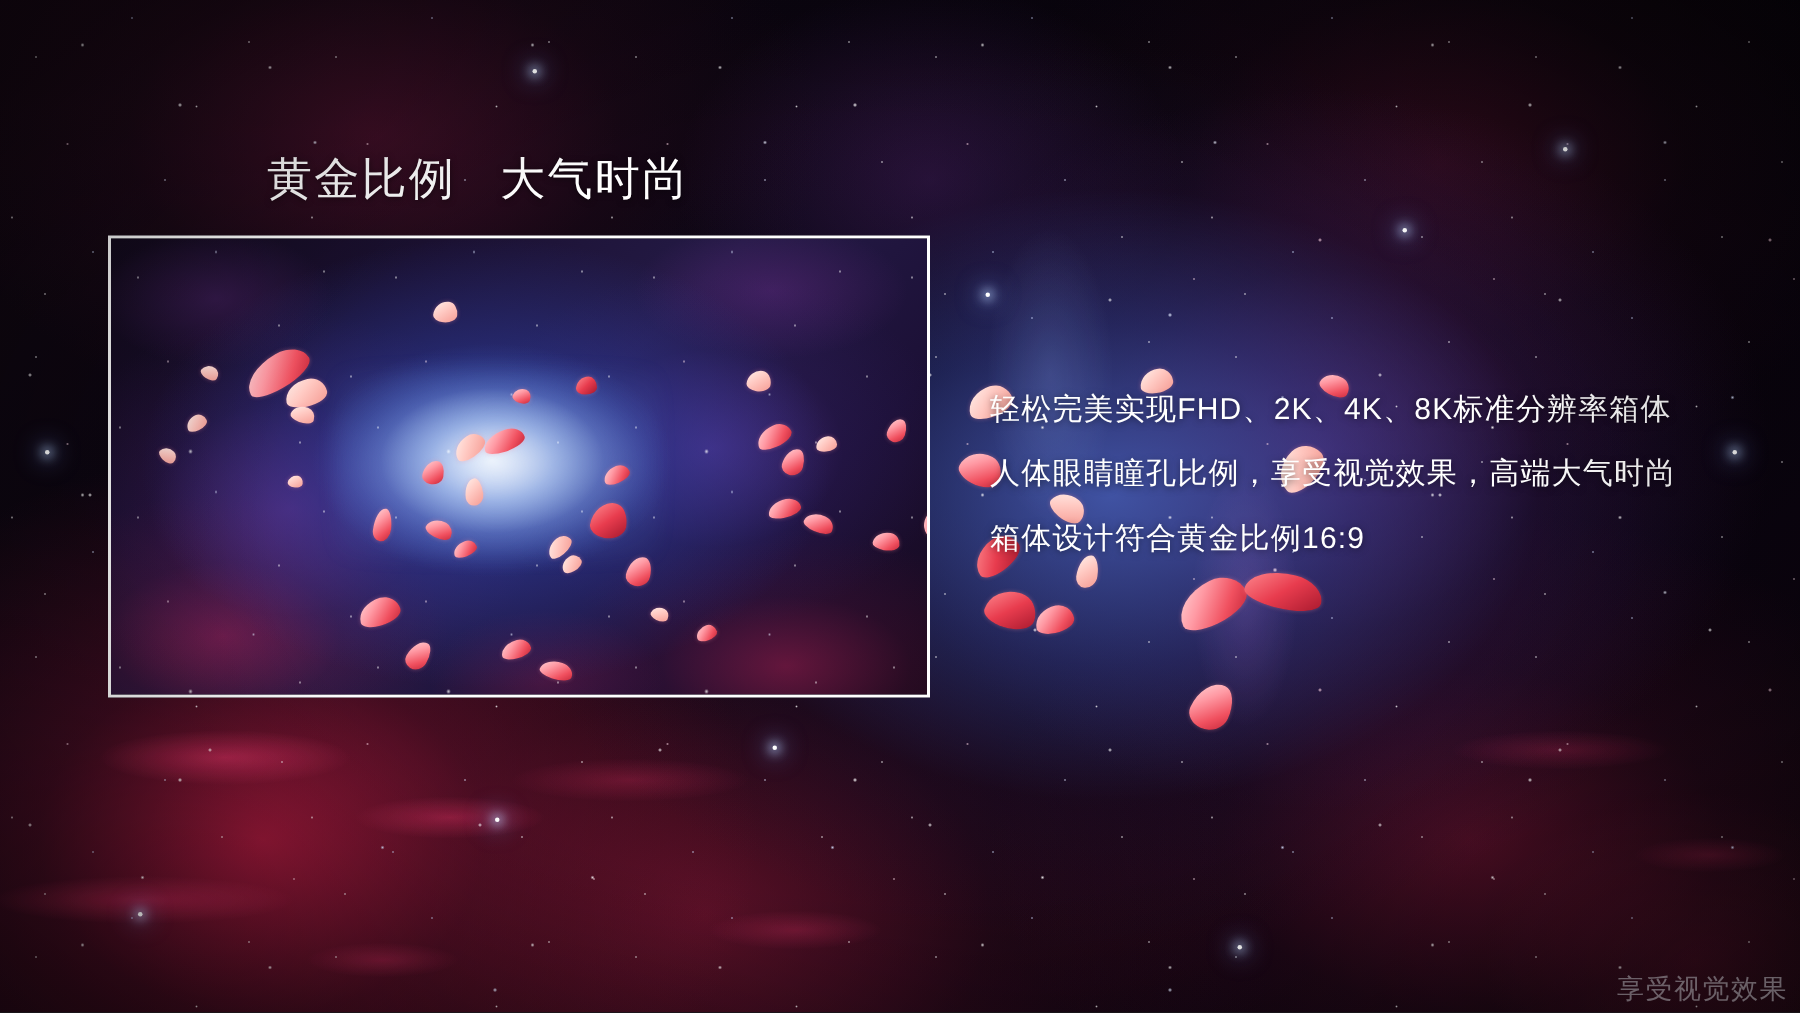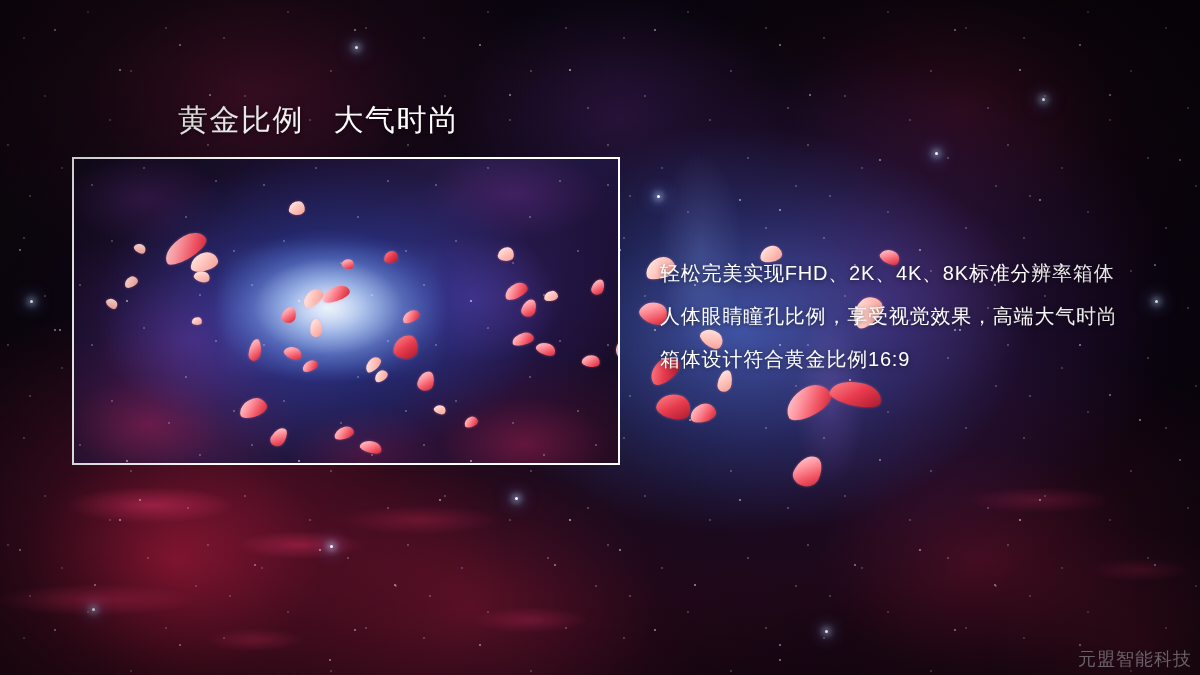--- a/index.html
+++ b/index.html
@@ -307,14 +307,14 @@
   <div id="title">黄金比例   大气时尚</div>
 
   <div id="body-text">
     <div class="line">轻松完美实现FHD、2K、4K、8K标准分辨率箱体</div>
     <div class="line">人体眼睛瞳孔比例，享受视觉效果，高端大气时尚</div>
     <div class="line">箱体设计符合黄金比例16:9</div>
   </div>
 
   <div id="vignette"></div>
 
-  <div id="watermark">元盟智能科技</div>
+  <div id="watermark">享受视觉效果</div>
 </div>
 
 </body></html>

